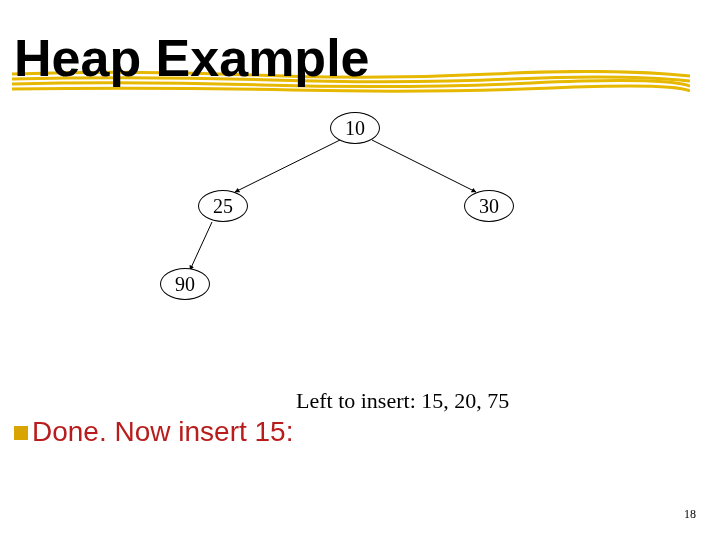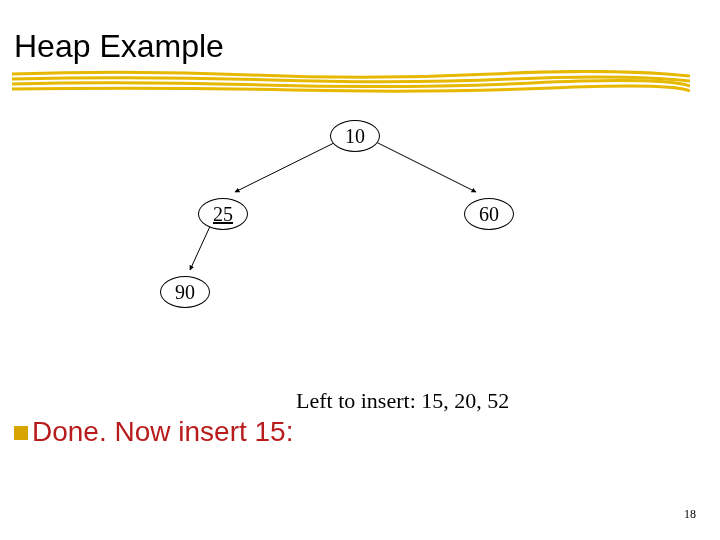--- a/index.html
+++ b/index.html
@@ -10,22 +10,22 @@
     background: #ffffff;
     font-family: Arial, Helvetica, sans-serif;
     position: relative;
     overflow: hidden;
   }
   .title {
     position: absolute;
     left: 14px;
     top: 28px;
     font-family: Arial, Helvetica, sans-serif;
-    font-weight: 400;
-    font-size: 32px;
+    font-weight: 700;
+    font-size: 52px;
     color: #000;
     z-index: 2;
   }
   .underline {
     position: absolute;
     left: 12px;
     top: 70px;
     width: 678px;
     height: 24px;
     z-index: 1;
@@ -40,21 +40,20 @@
     height: 30px;
     border: 1px solid #000;
     border-radius: 50% / 50%;
     display: flex;
     align-items: center;
     justify-content: center;
     font-family: "Times New Roman", Times, serif;
     font-size: 20px;
     background: #fff;
     z-index: 3;
-    margin-top: 8px;
   }
   .edges {
     position: absolute;
     left: 0;
     top: 0;
     width: 720px;
     height: 540px;
     z-index: 2;
   }
   .insert-text {
@@ -109,23 +108,23 @@
     <marker id="arrow" viewBox="0 0 10 10" refX="9" refY="5" markerWidth="5" markerHeight="5" orient="auto-start-reverse">
       <path d="M 0 0 L 10 5 L 0 10 z" fill="#000"></path>
     </marker>
   </defs>
   <line x1="340" y1="140" x2="235" y2="192" stroke="#000" stroke-width="1" marker-end="url(#arrow)"></line>
   <line x1="372" y1="140" x2="476" y2="192" stroke="#000" stroke-width="1" marker-end="url(#arrow)"></line>
   <line x1="212" y1="222" x2="190" y2="270" stroke="#000" stroke-width="1" marker-end="url(#arrow)"></line>
 </svg>
 
 <div class="node" style="left:330px; top:112px;">10</div>
-<div class="node" style="left:198px; top:190px;text-decoration:underline;">25</div>
-<div class="node" style="left:464px; top:190px;">60</div>
+<div class="node" style="left:198px; top:190px;">25</div>
+<div class="node" style="left:464px; top:190px;">30</div>
 <div class="node" style="left:160px; top:268px;">90</div>
 
-<div class="insert-text">Left to insert: 15, 20, 52</div>
+<div class="insert-text">Left to insert: 15, 20, 75</div>
 
 <div class="bullet-line">
   <span class="bullet-dot"></span><span>Done.  Now insert 15:</span>
 </div>
 
 <div class="slide-num">18</div>
 
 </body></html>

